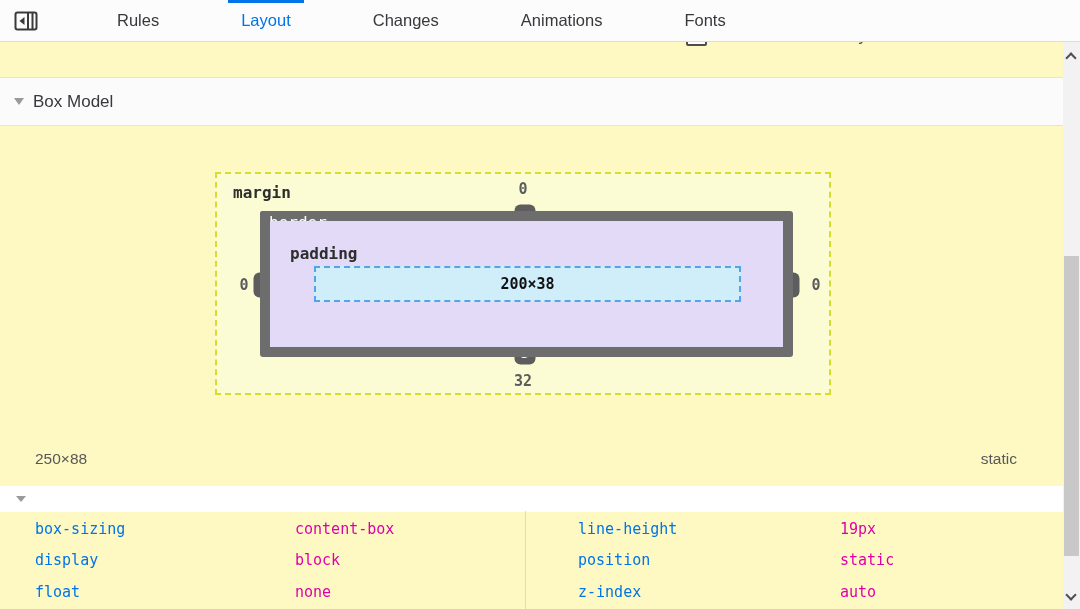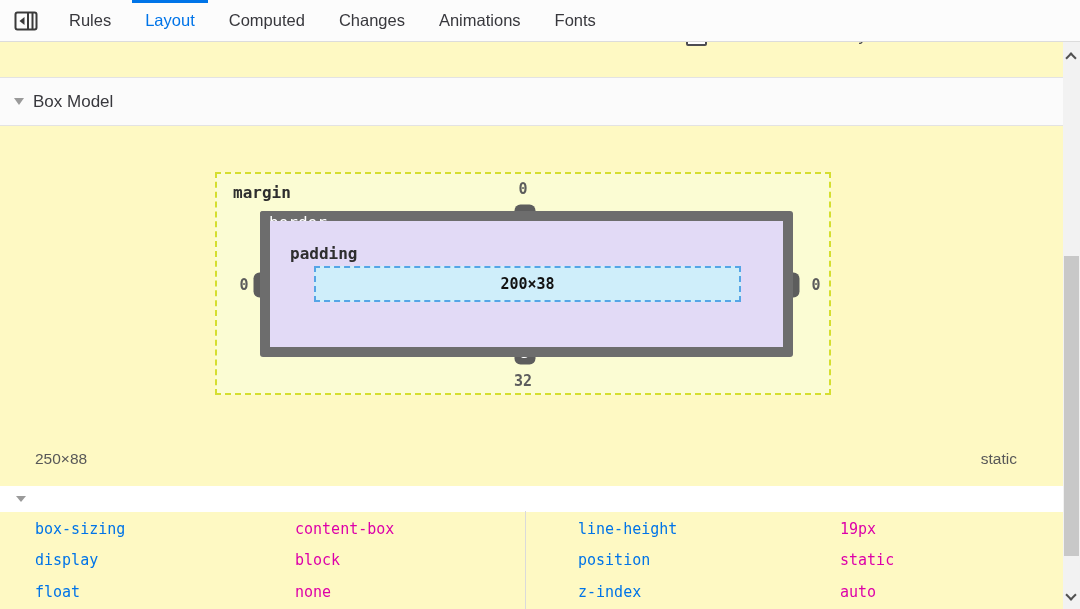--- a/index.html
+++ b/index.html
@@ -2,21 +2,21 @@
 <html><head>
 <meta charset="utf-8">
 <style>
   * { margin:0; padding:0; box-sizing:border-box; }
   html,body { width:1080px; height:609px; overflow:hidden; }
   body { font-family:"Liberation Sans", sans-serif; background:#fff; color:#38383d; position:relative; }
 
   
   .tabbar { position:absolute; top:0; left:0; width:1080px; height:42px;
             background:#fcfcfc; border-bottom:1px solid #dcdcdc;
-            display:flex; align-items:center; }
+            display:flex; align-items:center;gap:48px; }
   .panel-toggle { width:24px; height:20px; margin-left:14px; margin-right:14px; display:flex; align-items:center; justify-content:center; cursor:pointer; }
   .tab { position:relative; height:42px; display:flex; align-items:center; padding:0 17px; font-size:16.5px; color:#38383d; cursor:pointer; }
   .tab.active { color:#0074e8; }
   .tab.active .tab-accent { position:absolute; top:0; left:4px; right:4px; height:3px; background:#0074e8; }
 
   
   .content { position:absolute; top:42px; left:0; width:1063px; height:567px; background:#fef9c3; overflow:hidden; }
 
   
   .extend-row { position:absolute; top:-17px; left:686px; display:flex; align-items:center; color:#4d4d52; font-size:16px; }
@@ -82,23 +82,20 @@
       <line x1="14" y1="2" x2="14" y2="18" stroke="#3a3a3a" stroke-width="2"></line>
       <line x1="18.5" y1="2" x2="18.5" y2="18" stroke="#3a3a3a" stroke-width="2"></line>
     </svg>
   </div>
   <div class="tab">
       <span>Rules</span>
     </div>
   <div class="tab active">
       <span class="tab-accent"></span>
       <span>Layout</span>
-    </div>
-  <div class="tab">
-      <span>Computed</span>
     </div>
   <div class="tab">
       <span>Changes</span>
     </div>
   <div class="tab">
       <span>Animations</span>
     </div>
   <div class="tab">
       <span>Fonts</span>
     </div>

